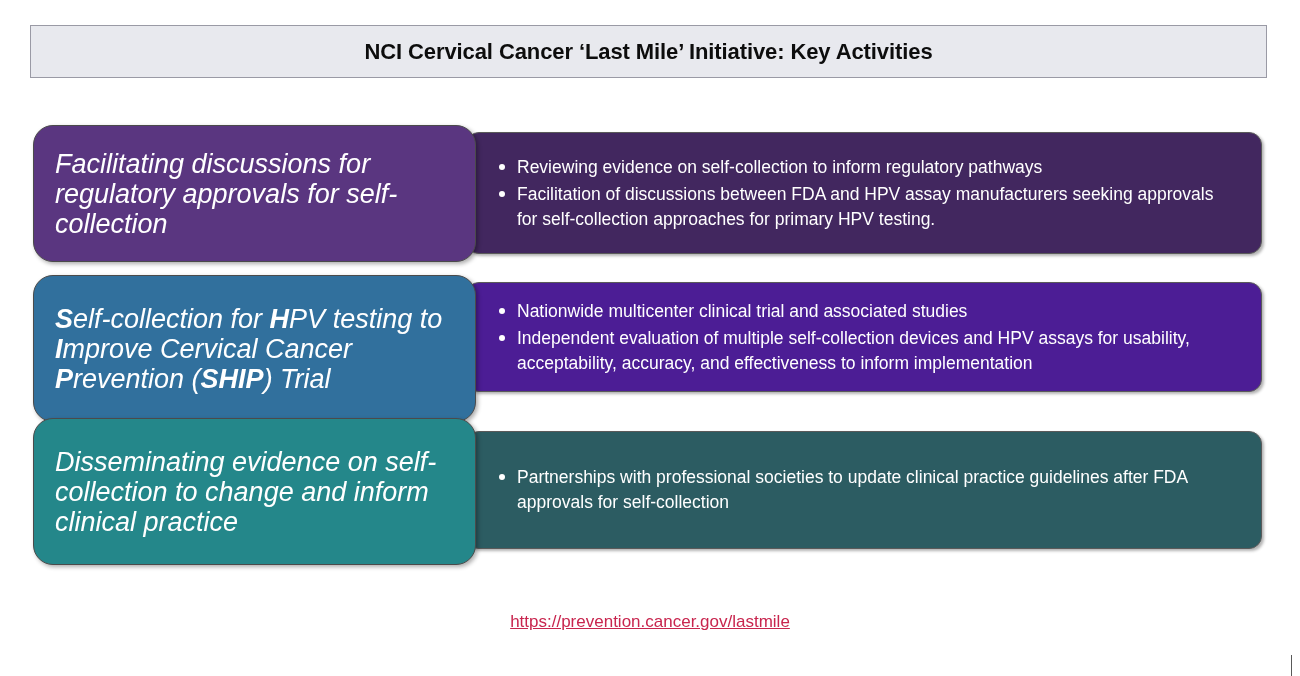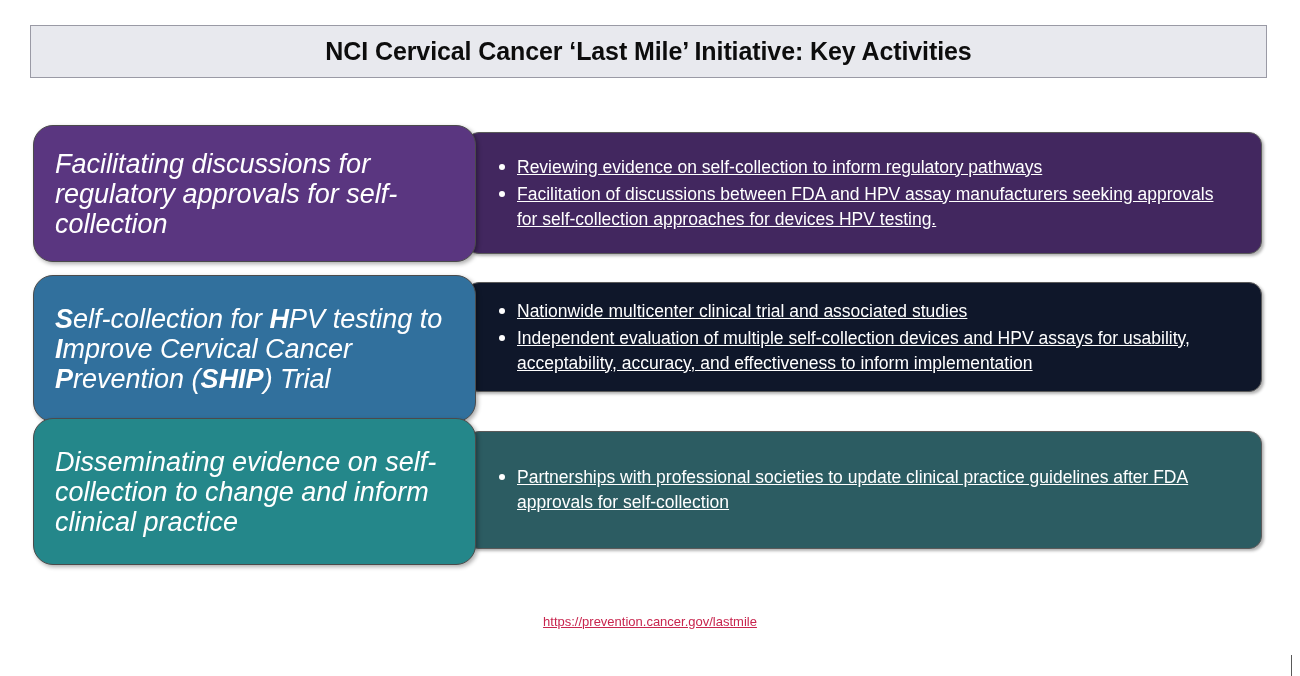--- a/index.html
+++ b/index.html
@@ -30,21 +30,21 @@
     width: 1237px;
     height: 53px;
     box-sizing: border-box;
     background: #e8e9ee;
     border: 1px solid #9a9aa5;
     display: flex;
     align-items: center;
     justify-content: center;
   }
   .title-text {
-    font-size: 25px;
+    font-size: 22px;
     font-weight: bold;
     color: #0d0d0d;
     letter-spacing: -0.1px;
     white-space: nowrap;
   }
 
   
   .row {
     position: absolute;
     left: 0;
@@ -58,38 +58,37 @@
   .panel {
     position: absolute;
     box-sizing: border-box;
     border-radius: 13px;
     border: 1px solid #5a5a5a;
     box-shadow: 2px 2px 3px rgba(0,0,0,0.30);
     display: flex;
     align-items: center;
   }
   .row-1 .panel { left: 466px; top: 7px;  width: 796px; height: 122px; background: #42275f; }
-  .row-2 .panel { left: 466px; top: 7px;  width: 796px; height: 110px; background: #0f172a; }
+  .row-2 .panel { left: 466px; top: 7px;  width: 796px; height: 110px; background: #4c1d95; }
   .row-3 .panel { left: 466px; top: 13px; width: 796px; height: 118px; background: #2c5c62; }
 
   .bullets {
     list-style: none;
     margin: 0;
     padding: 0 24px 0 30px;
     width: 100%;
     box-sizing: border-box;
   }
   .bullets li {
     position: relative;
     color: #ffffff;
     font-size: 17.5px;
     line-height: 25px;
     padding-left: 20px;
     margin: 0 0 2px 0;
-    text-decoration: underline;
   }
   .bullets li:last-child { margin-bottom: 0; }
   .bullets li .dot {
     position: absolute;
     left: 2px;
     top: 9px;
     width: 6px;
     height: 6px;
     border-radius: 50%;
     background: #ffffff;
@@ -123,21 +122,21 @@
   
   .link-wrap {
     position: absolute;
     left: 0;
     top: 612px;
     width: 1300px;
     text-align: center;
   }
   .link {
     color: #c8254e;
-    font-size: 13px;
+    font-size: 17px;
     text-decoration: underline;
     cursor: pointer;
   }
 
   
   .corner-mark {
     position: absolute;
     left: 1291px;
     top: 655px;
     width: 1px;
@@ -156,21 +155,21 @@
 
   <div class="row row-1">
     <div class="panel">
       <ul class="bullets">
         <li>
           <span class="dot"></span>
           <span>Reviewing evidence on self-collection to inform regulatory pathways</span>
         </li>
         <li>
           <span class="dot"></span>
-          <span>Facilitation of discussions between FDA and HPV assay manufacturers seeking approvals for self-collection approaches for devices HPV testing.</span>
+          <span>Facilitation of discussions between FDA and HPV assay manufacturers seeking approvals for self-collection approaches for primary HPV testing.</span>
         </li>
       </ul>
     </div>
     <div class="card">
       <div class="card-text">Facilitating discussions for regulatory approvals for self-collection</div>
     </div>
   </div>
 
   <div class="row row-2">
     <div class="panel">

